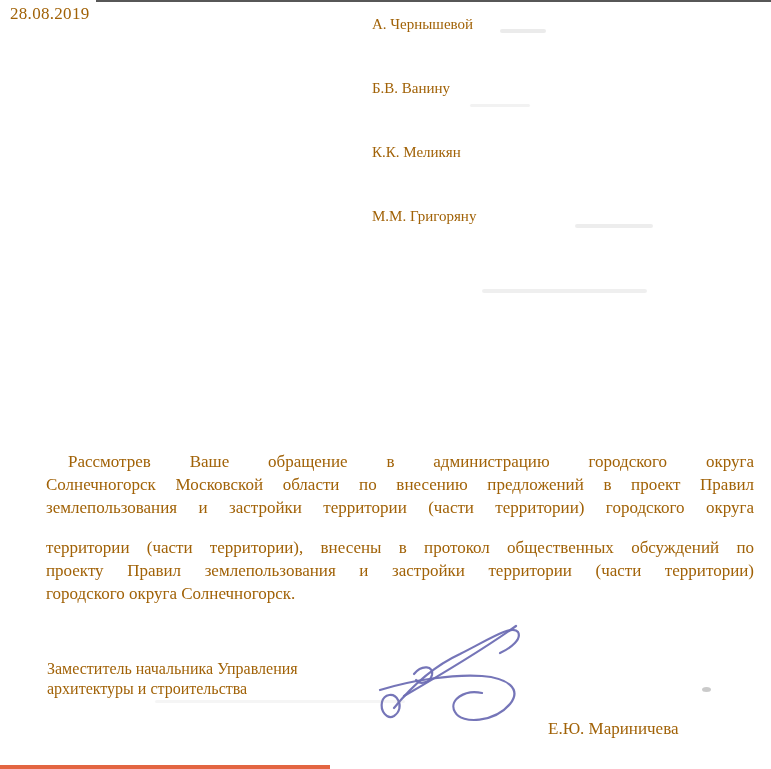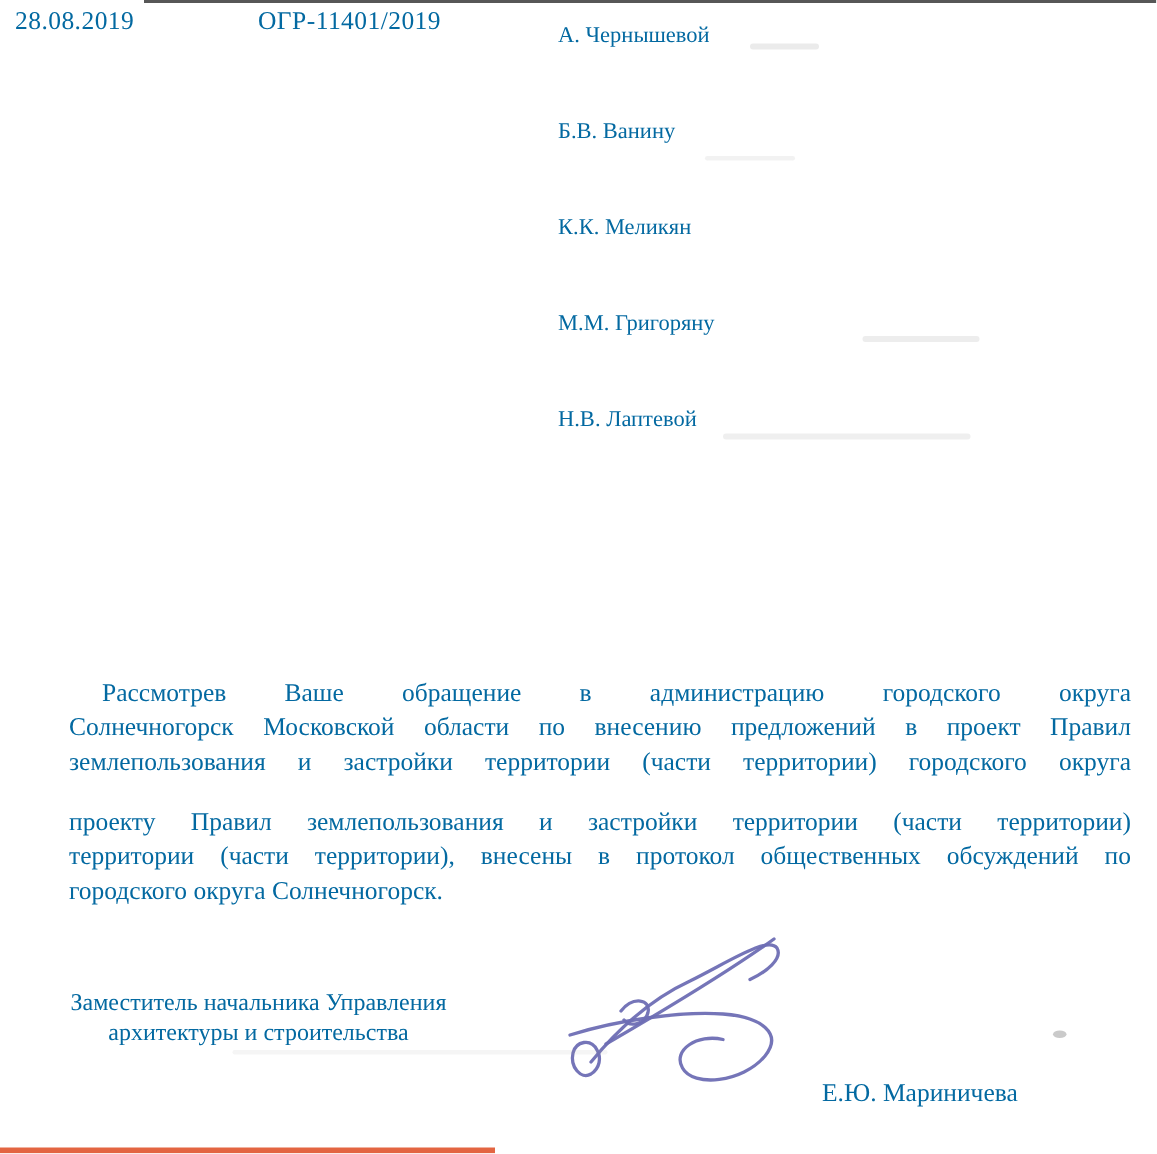--- a/index.html
+++ b/index.html
@@ -3,21 +3,21 @@
 <meta charset="utf-8">
 <style>
   html, body { margin: 0; padding: 0; background: #ffffff; }
   .page {
     position: relative;
     width: 771px;
     height: 769px;
     background: #ffffff;
     overflow: hidden;
     font-family: "Liberation Serif", "DejaVu Serif", serif;
-    color: #0369a1;
+    color: #a16207;
   }
 
   
   .top-scan-line {
     position: absolute; left: 96px; top: 0; width: 675px; height: 2px;
     background: #404040; opacity: 0.88;
   }
   .bottom-scan-line {
     position: absolute; left: 0; top: 765px; width: 330px; height: 4px;
     background: #e0542e; opacity: 0.9;
@@ -47,54 +47,52 @@
   .para { position: absolute; left: 46px; width: 708px; font-size: 17px; }
   .para.p1 { top: 450px; }
   .para.p2 { top: 536px; }
   .bline { height: 23px; line-height: 23px; white-space: nowrap; }
   .bline.just { text-align: justify; text-align-last: justify; white-space: normal; overflow: hidden; }
   .bline.indent { text-indent: 22px; }
 
   
   .signoff-title {
     position: absolute; left: 47px; top: 659px;
-    font-size: 16px; line-height: 20px; text-align: center;
+    font-size: 16px; line-height: 20px;
   }
   .signature-svg { position: absolute; left: 368px; top: 612px; width: 190px; height: 112px; }
   .signature-svg path { stroke: #6e6eb4; stroke-width: 2.2; fill: none;
                         stroke-linecap: round; stroke-linejoin: round; opacity: .95; }
   .signer-name { position: absolute; left: 548px; top: 676px; font-size: 17px; margin-top: 43px; }
 </style>
 </head>
 <body>
 
 <div class="page">
 
   <div class="top-scan-line"></div>
 
   <div class="date">28.08.2019</div>
-  <div class="doc-no">ОГР-11401/2019</div>
 
   <div class="recipients">
     <div class="recipient">А. Чернышевой</div>
     <div class="recipient">Б.В. Ванину</div>
     <div class="recipient">К.К. Меликян</div>
     <div class="recipient">М.М. Григоряну</div>
-    <div class="recipient">Н.В. Лаптевой</div>
   </div>
 
   <div class="para p1">
     <div class="bline just indent">Рассмотрев Ваше обращение в администрацию городского округа</div>
     <div class="bline just">Солнечногорск Московской области по внесению предложений в проект Правил</div>
     <div class="bline just">землепользования и застройки территории (части территории) городского округа</div>
   </div>
 
   <div class="para p2">
+    <div class="bline just">территории (части территории), внесены в протокол общественных обсуждений по</div>
     <div class="bline just">проекту Правил землепользования и застройки территории (части территории)</div>
-    <div class="bline just">территории (части территории), внесены в протокол общественных обсуждений по</div>
     <div class="bline">городского округа Солнечногорск.</div>
   </div>
 
   <div class="signoff-title">
     <div>Заместитель начальника Управления</div>
     <div>архитектуры и строительства</div>
   </div>
 
   <svg class="signature-svg" viewBox="0 0 190 112" xmlns="http://www.w3.org/2000/svg" aria-hidden="true">
     <path d="M30 88 C 26 80, 16 82, 14 90 C 12 99, 19 108, 26 104 C 32 100, 33 93, 30 88"></path>

